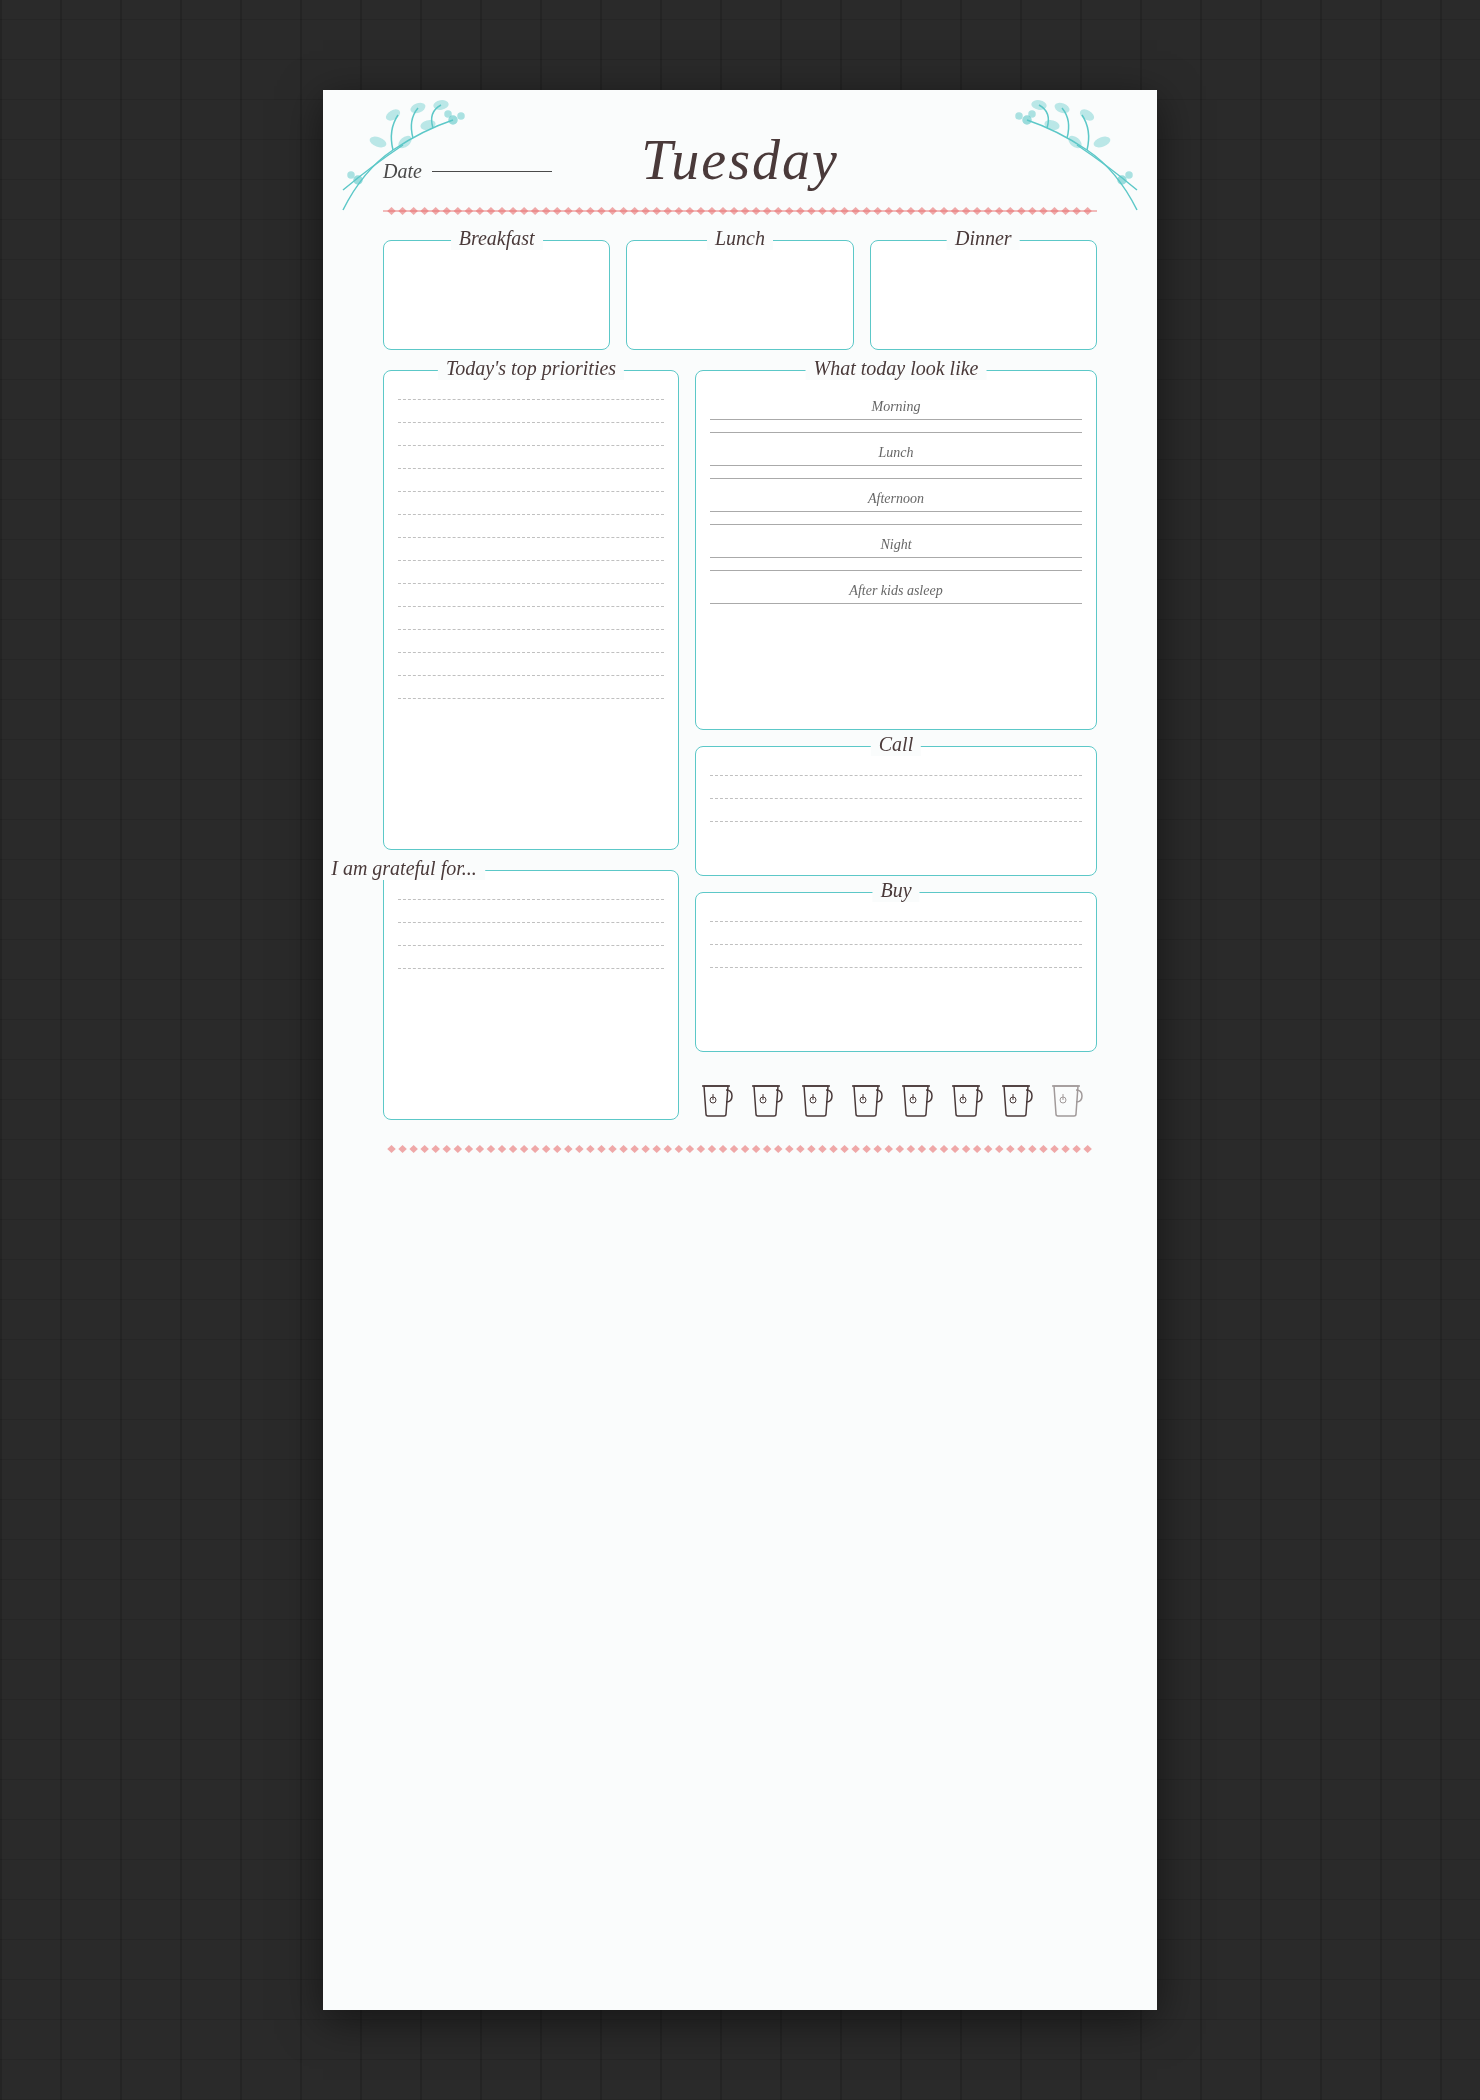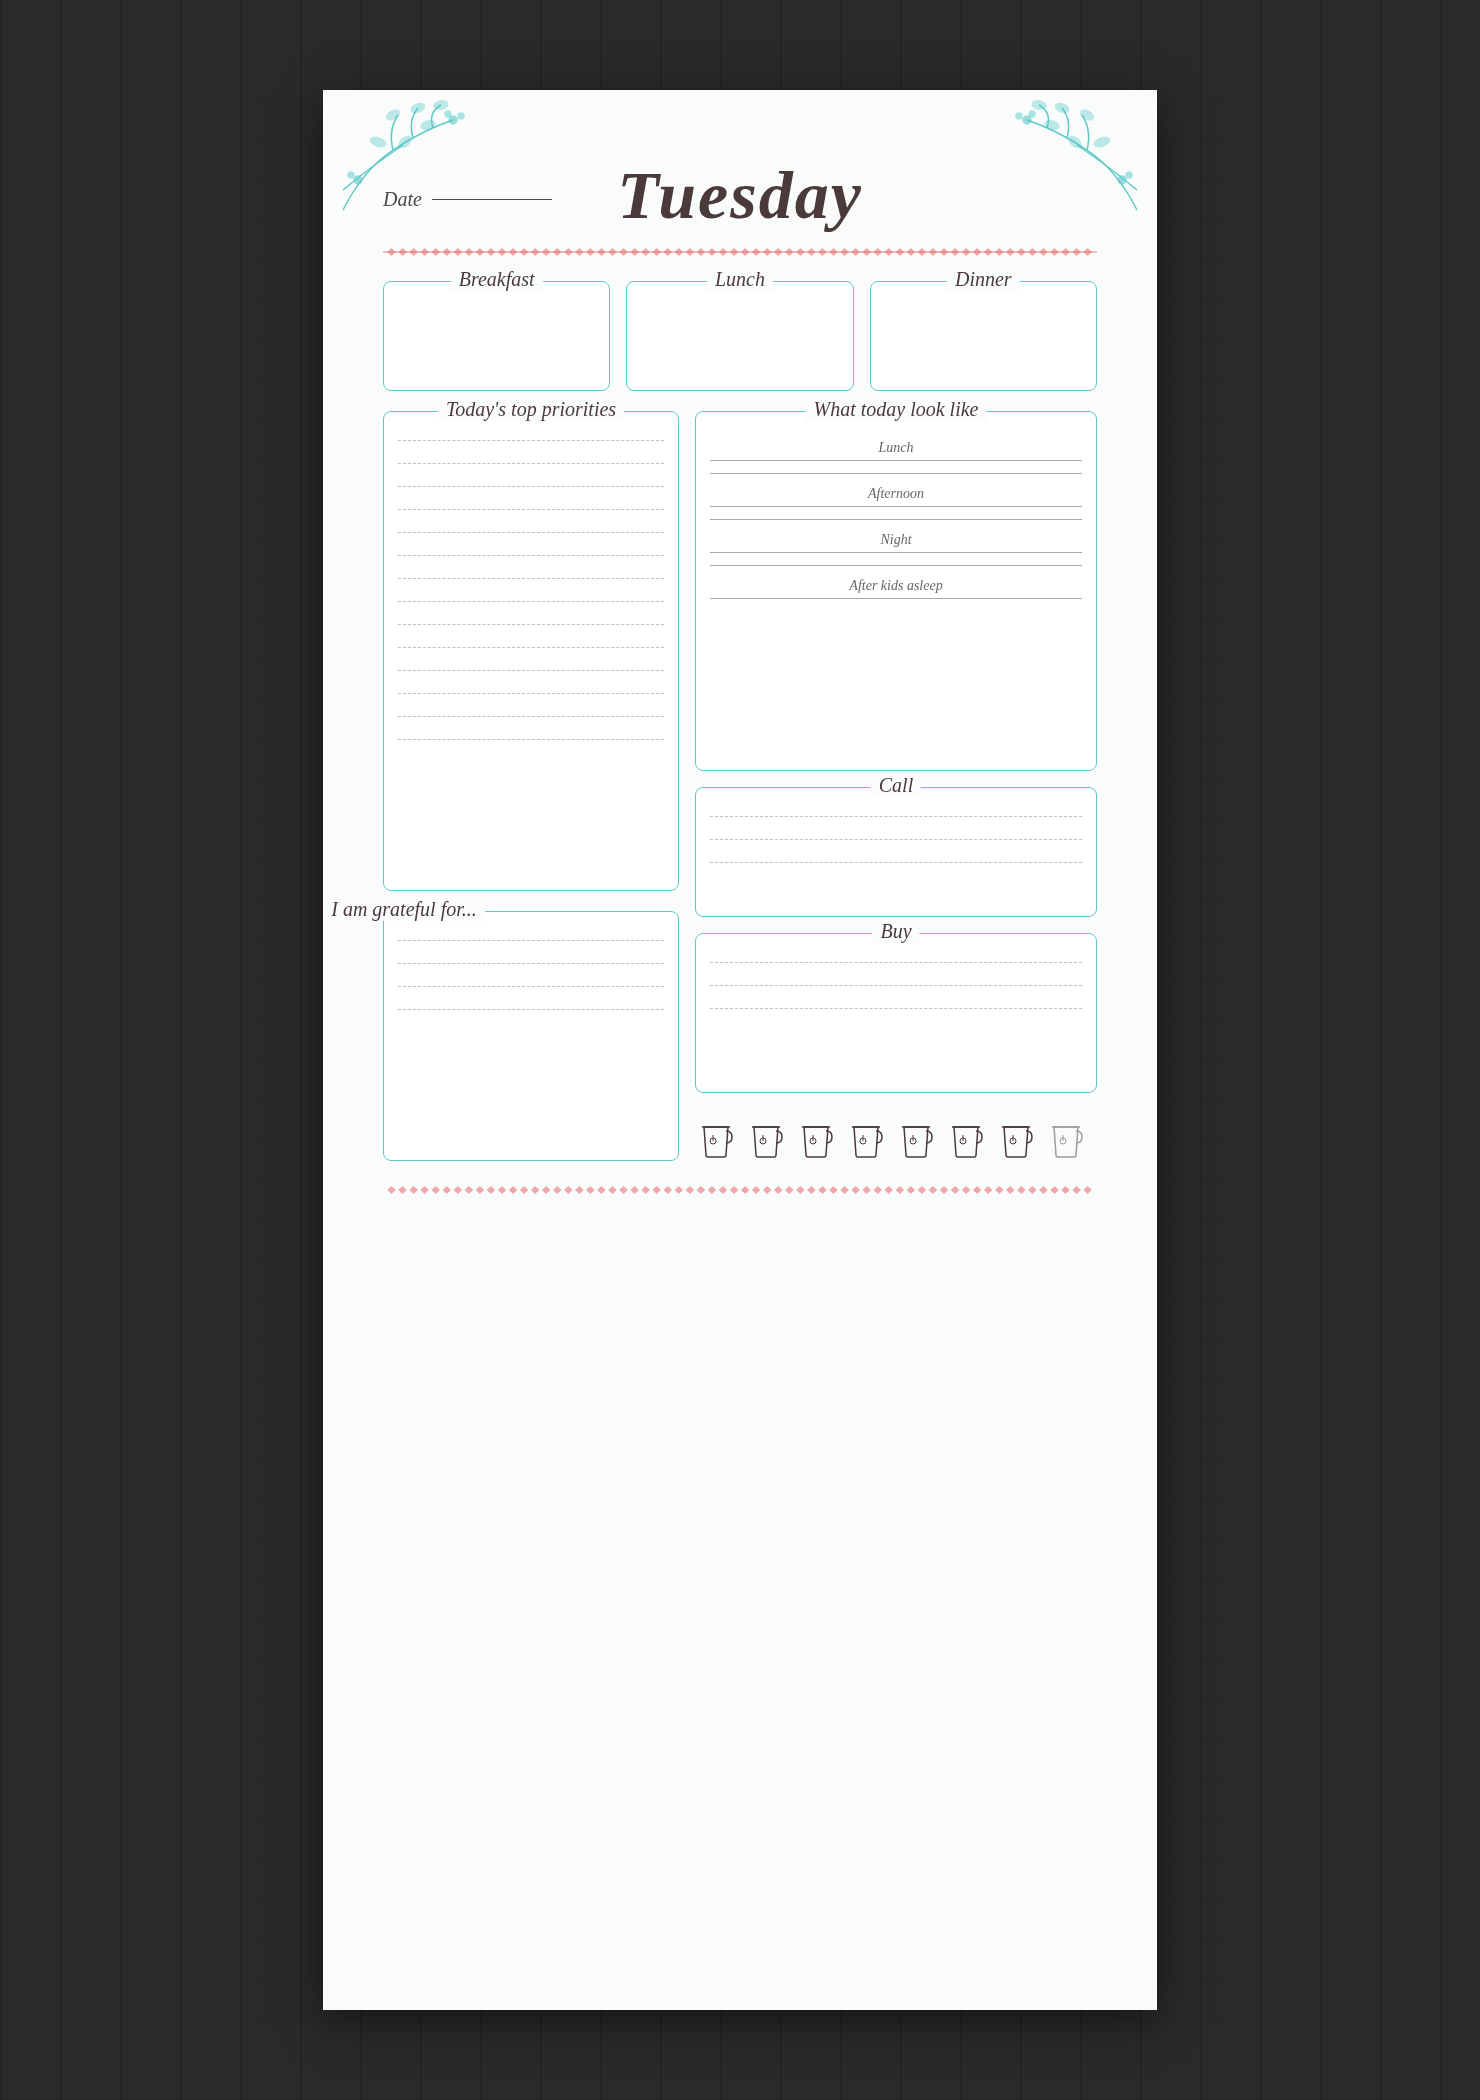--- a/index.html
+++ b/index.html
@@ -73,27 +73,26 @@
     .date-underline {
       display: inline-block;
       width: 120px;
       border-bottom: 1.5px solid #4a4a4a;
       height: 1px;
       margin-left: 4px;
     }
 
     .day-title {
       font-family: 'Georgia', serif;
-      font-size: 68px;
+      font-size: 56px;
       color: #4a3a3a;
       font-style: italic;
-      font-weight: bold;
+      font-weight: normal;
       letter-spacing: 2px;
       line-height: 1.1;
-      margin-top: 28px;
     }
 
     
     .pink-border {
       height: 18px;
       margin: 8px 0 20px 0;
       display: flex;
       align-items: center;
       overflow: hidden;
     }
@@ -458,20 +457,25 @@
           <div class="dotted-line"></div>
         </div>
       </div>
     </div>
 
     <div class="right-col">
 
       <div class="section-box today-box">
         <span class="section-label">What today look like</span>
         <div class="inner-content today-sections">
+          <div class="time-section">
+            <div class="time-label">Morning</div>
+            <div class="time-line"></div>
+            <div class="time-line"></div>
+          </div>
           <div class="time-section">
             <div class="time-label">Lunch</div>
             <div class="time-line"></div>
             <div class="time-line"></div>
           </div>
           <div class="time-section">
             <div class="time-label">Afternoon</div>
             <div class="time-line"></div>
             <div class="time-line"></div>
           </div>

